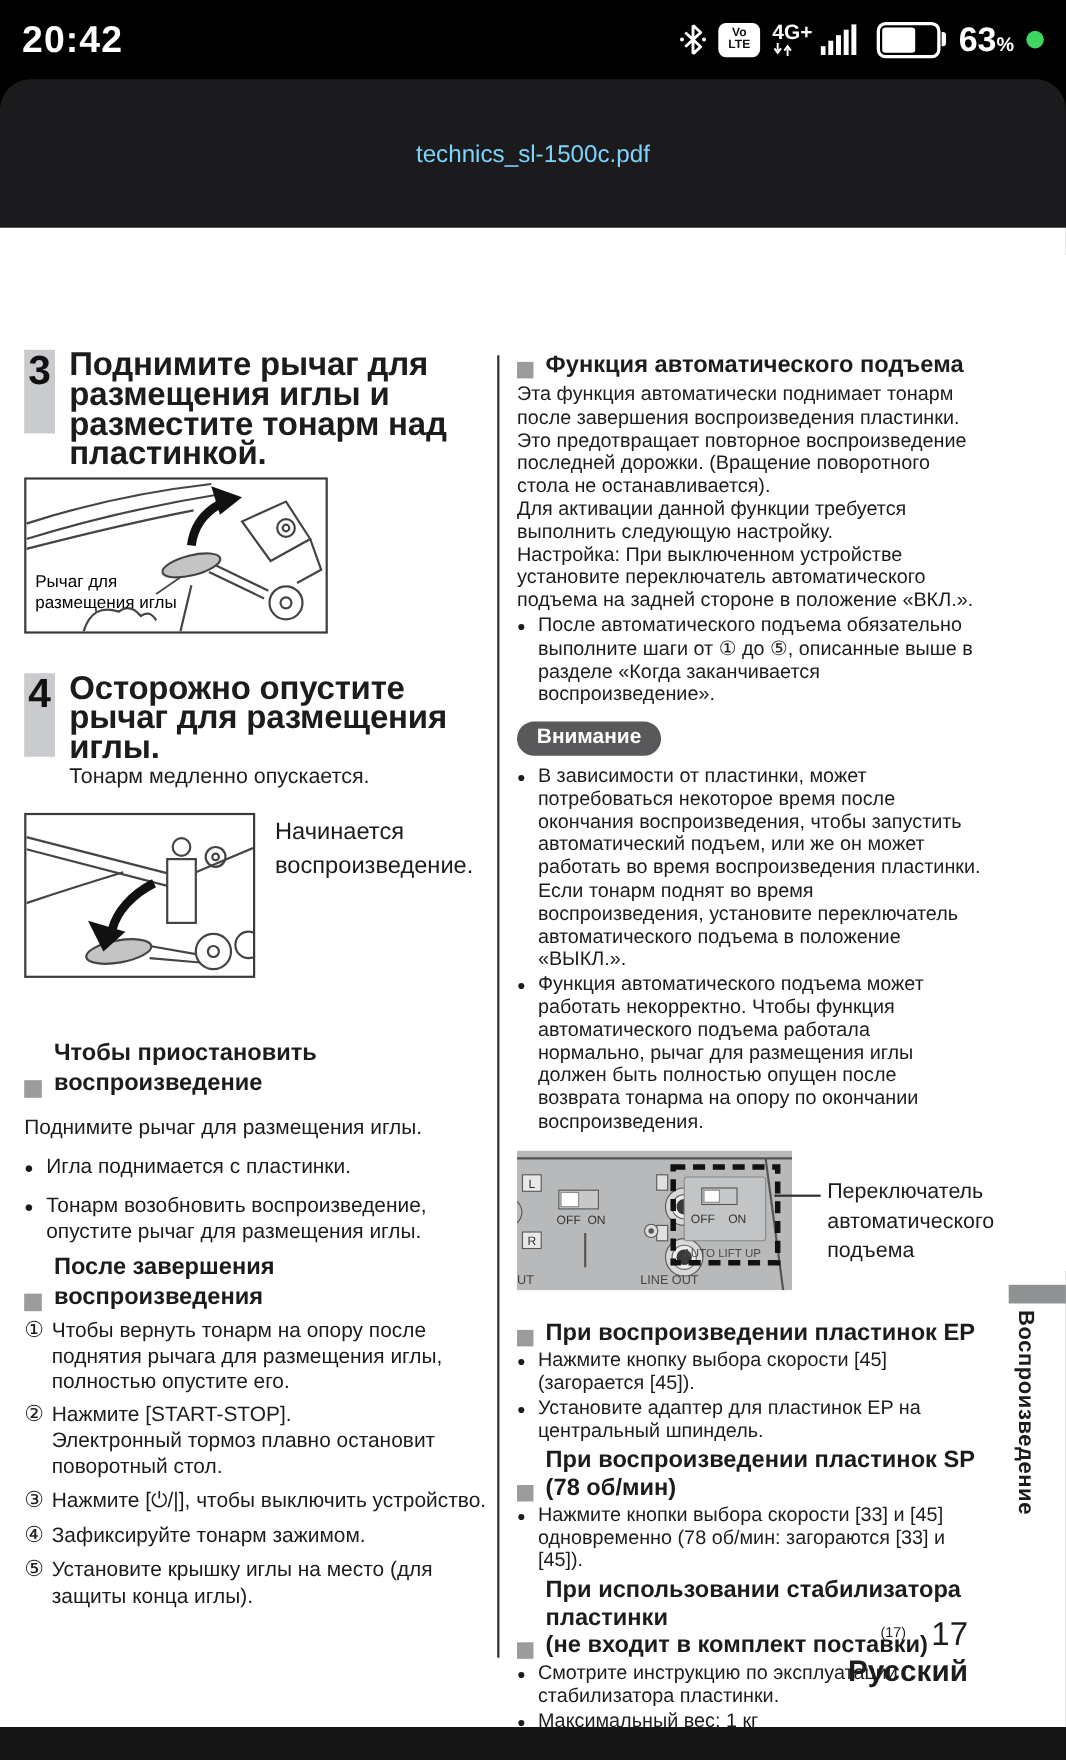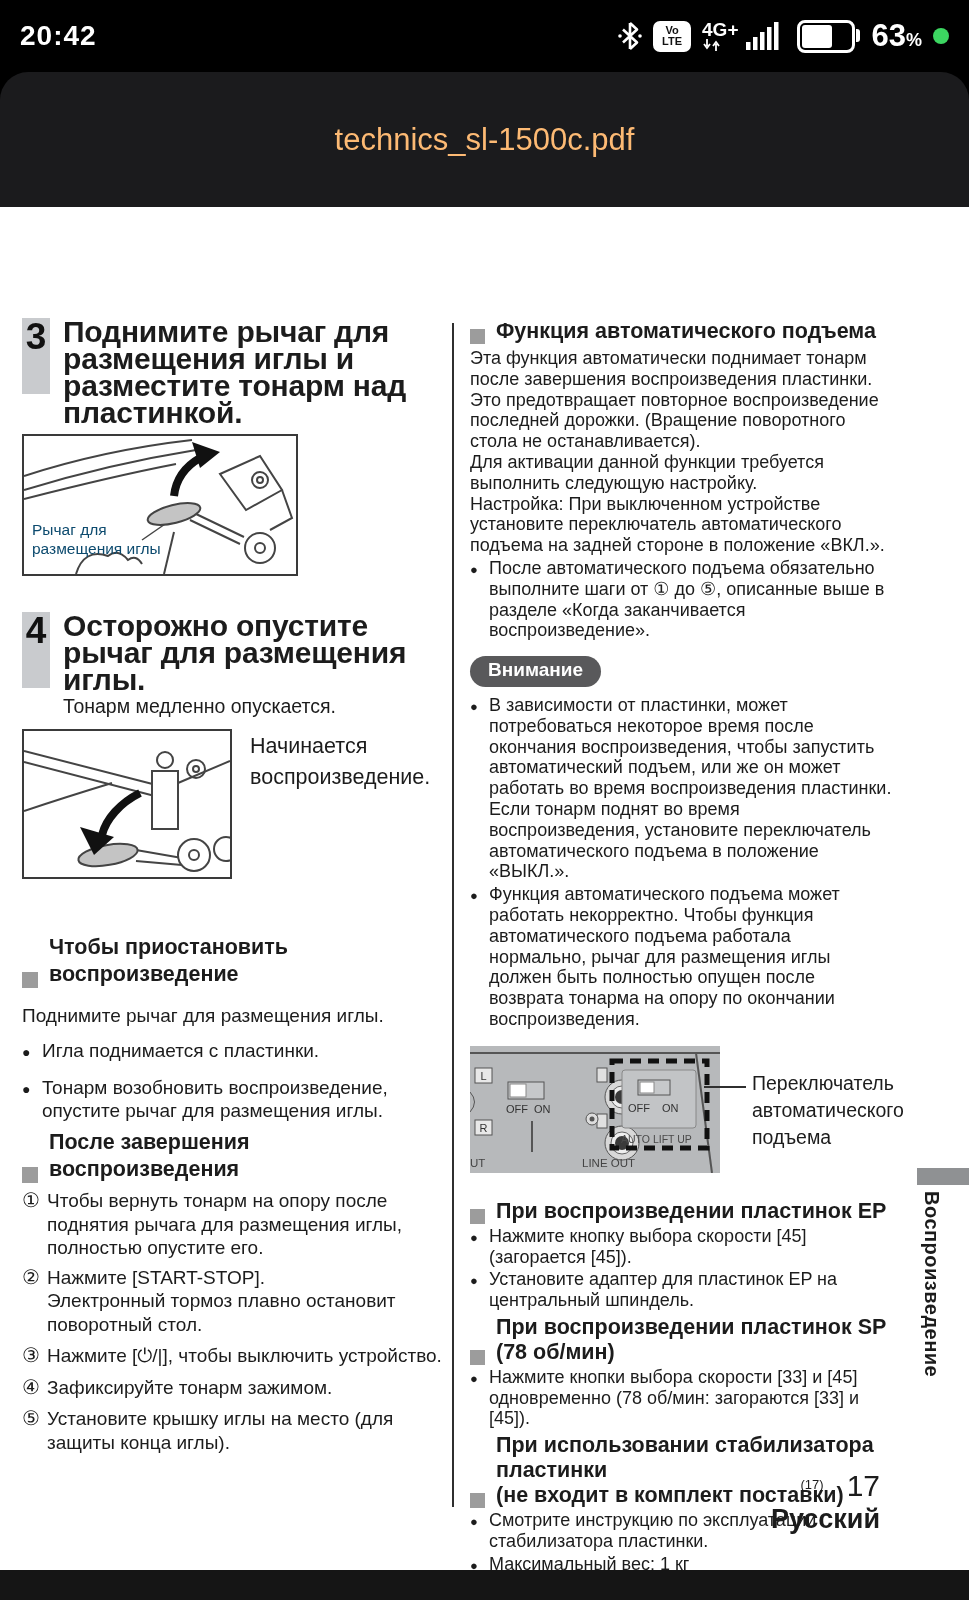--- a/index.html
+++ b/index.html
@@ -1,53 +1,53 @@
 <!DOCTYPE html>
 <html><head>
 <meta charset="utf-8">
 <style>
   html,body{margin:0;padding:0;background:#000;}
   .screen{position:relative;width:969px;height:1600px;background:#000;overflow:hidden;
           font-family:"Liberation Sans",sans-serif;}
   
   .statusbar{position:absolute;top:0;left:0;width:969px;height:72px;display:flex;
              align-items:center;justify-content:space-between;padding:0 20px;box-sizing:border-box;color:#fff;}
-  .sb-time{font-size:28px;font-weight:600;letter-spacing:1px;}
+  .sb-time{font-size:34px;font-weight:600;letter-spacing:1px;}
   .sb-icons{display:flex;align-items:center;gap:11px;}
   .volte{background:#fff;color:#111;border-radius:7px;width:38px;height:31px;display:flex;
          flex-direction:column;align-items:center;justify-content:center;font-weight:bold;
          font-size:11px;line-height:11px;}
   .net{display:flex;flex-direction:column;align-items:flex-start;margin-right:-4px;}
   .net-label{font-size:19px;font-weight:bold;line-height:18px;}
   .bat{position:relative;width:52px;height:27px;border:3px solid #fff;border-radius:8px;margin-left:4px;}
   .bat-fill{position:absolute;left:2px;top:2px;bottom:2px;width:58%;background:#fff;border-radius:3px;}
   .bat-nub{position:absolute;right:-8px;top:6px;width:4px;height:13px;background:#fff;border-radius:0 3px 3px 0;}
   .bat-pct{font-size:31px;font-weight:bold;margin-left:6px;}
   .bat-pct .pc{font-size:18px;font-weight:bold;}
   .cam-dot{width:16px;height:16px;border-radius:50%;background:#3cd661;}
   
   .pdf-header{position:absolute;top:72px;left:0;width:969px;height:135px;background:#1b1b1d;
               border-radius:28px 28px 0 0;display:flex;align-items:center;justify-content:center;}
-  .pdf-title{color:#fdba74;font-size:31px;}
+  .pdf-title{color:#7dd3fc;font-size:22px;}
   
   .page{position:absolute;top:207px;left:0;width:969px;height:1363px;background:#fff;color:#1c1c1c;}
   .bottom-bar{position:absolute;top:1570px;left:0;width:969px;height:30px;background:#151515;}
   .col-divider{position:absolute;left:452px;top:116px;width:2px;height:1184px;background:#2f2f2f;}
   
   .col-left{position:absolute;left:22px;top:111px;width:422px;}
   .step{display:flex;}
   .step-numbox{flex:0 0 28px;width:28px;height:76px;background:#c9cbce;color:#111;font-size:37px;
                font-weight:bold;text-align:center;line-height:1.05;box-sizing:border-box;}
   .step-body{margin-left:13px;flex:1;}
   .step-title{font-weight:bold;font-size:30px;line-height:27px;letter-spacing:-0.2px;}
   .step-sub{font-size:19.5px;line-height:24px;margin-top:1px;}
   .fig{border:2px solid #3a3a3a;position:relative;background:#fff;box-sizing:content-box;}
   .fig1{margin-top:8px;width:272px;height:138px;}
-  .fig-label{position:absolute;left:8px;top:84px;font-size:15.5px;line-height:19px;white-space:pre-line;color:#0c4a6e;}
-  .fig2-row{display:flex;margin-top:11px;}
+  .fig-label{position:absolute;left:8px;top:84px;font-size:15.5px;line-height:19px;white-space:pre-line;color:#000000;}
+  .fig2-row{display:flex;margin-top:21px;}
   .fig2{width:206px;height:146px;flex:0 0 auto;}
   .fig2-caption{margin-left:18px;margin-top:2px;font-size:21.5px;line-height:31px;white-space:pre-line;}
   .sec-heading{display:flex;font-weight:bold;font-size:21.5px;line-height:27px;align-items:flex-end;}
   .sec-square{flex:0 0 16px;width:16px;height:16px;background:#9c9c9c;margin-top:5px;margin-right:11px;}
   .sec-heading .txt{white-space:pre-line;}
   .pause{margin-top:55px;}
   .lead{font-size:19px;line-height:23px;margin-top:16px;}
   .b-item{display:flex;font-size:19px;line-height:23px;margin-top:12px;}
   .b-dot{flex:0 0 20px;}
   .b-dot::before{content:"●";font-size:14px;}

